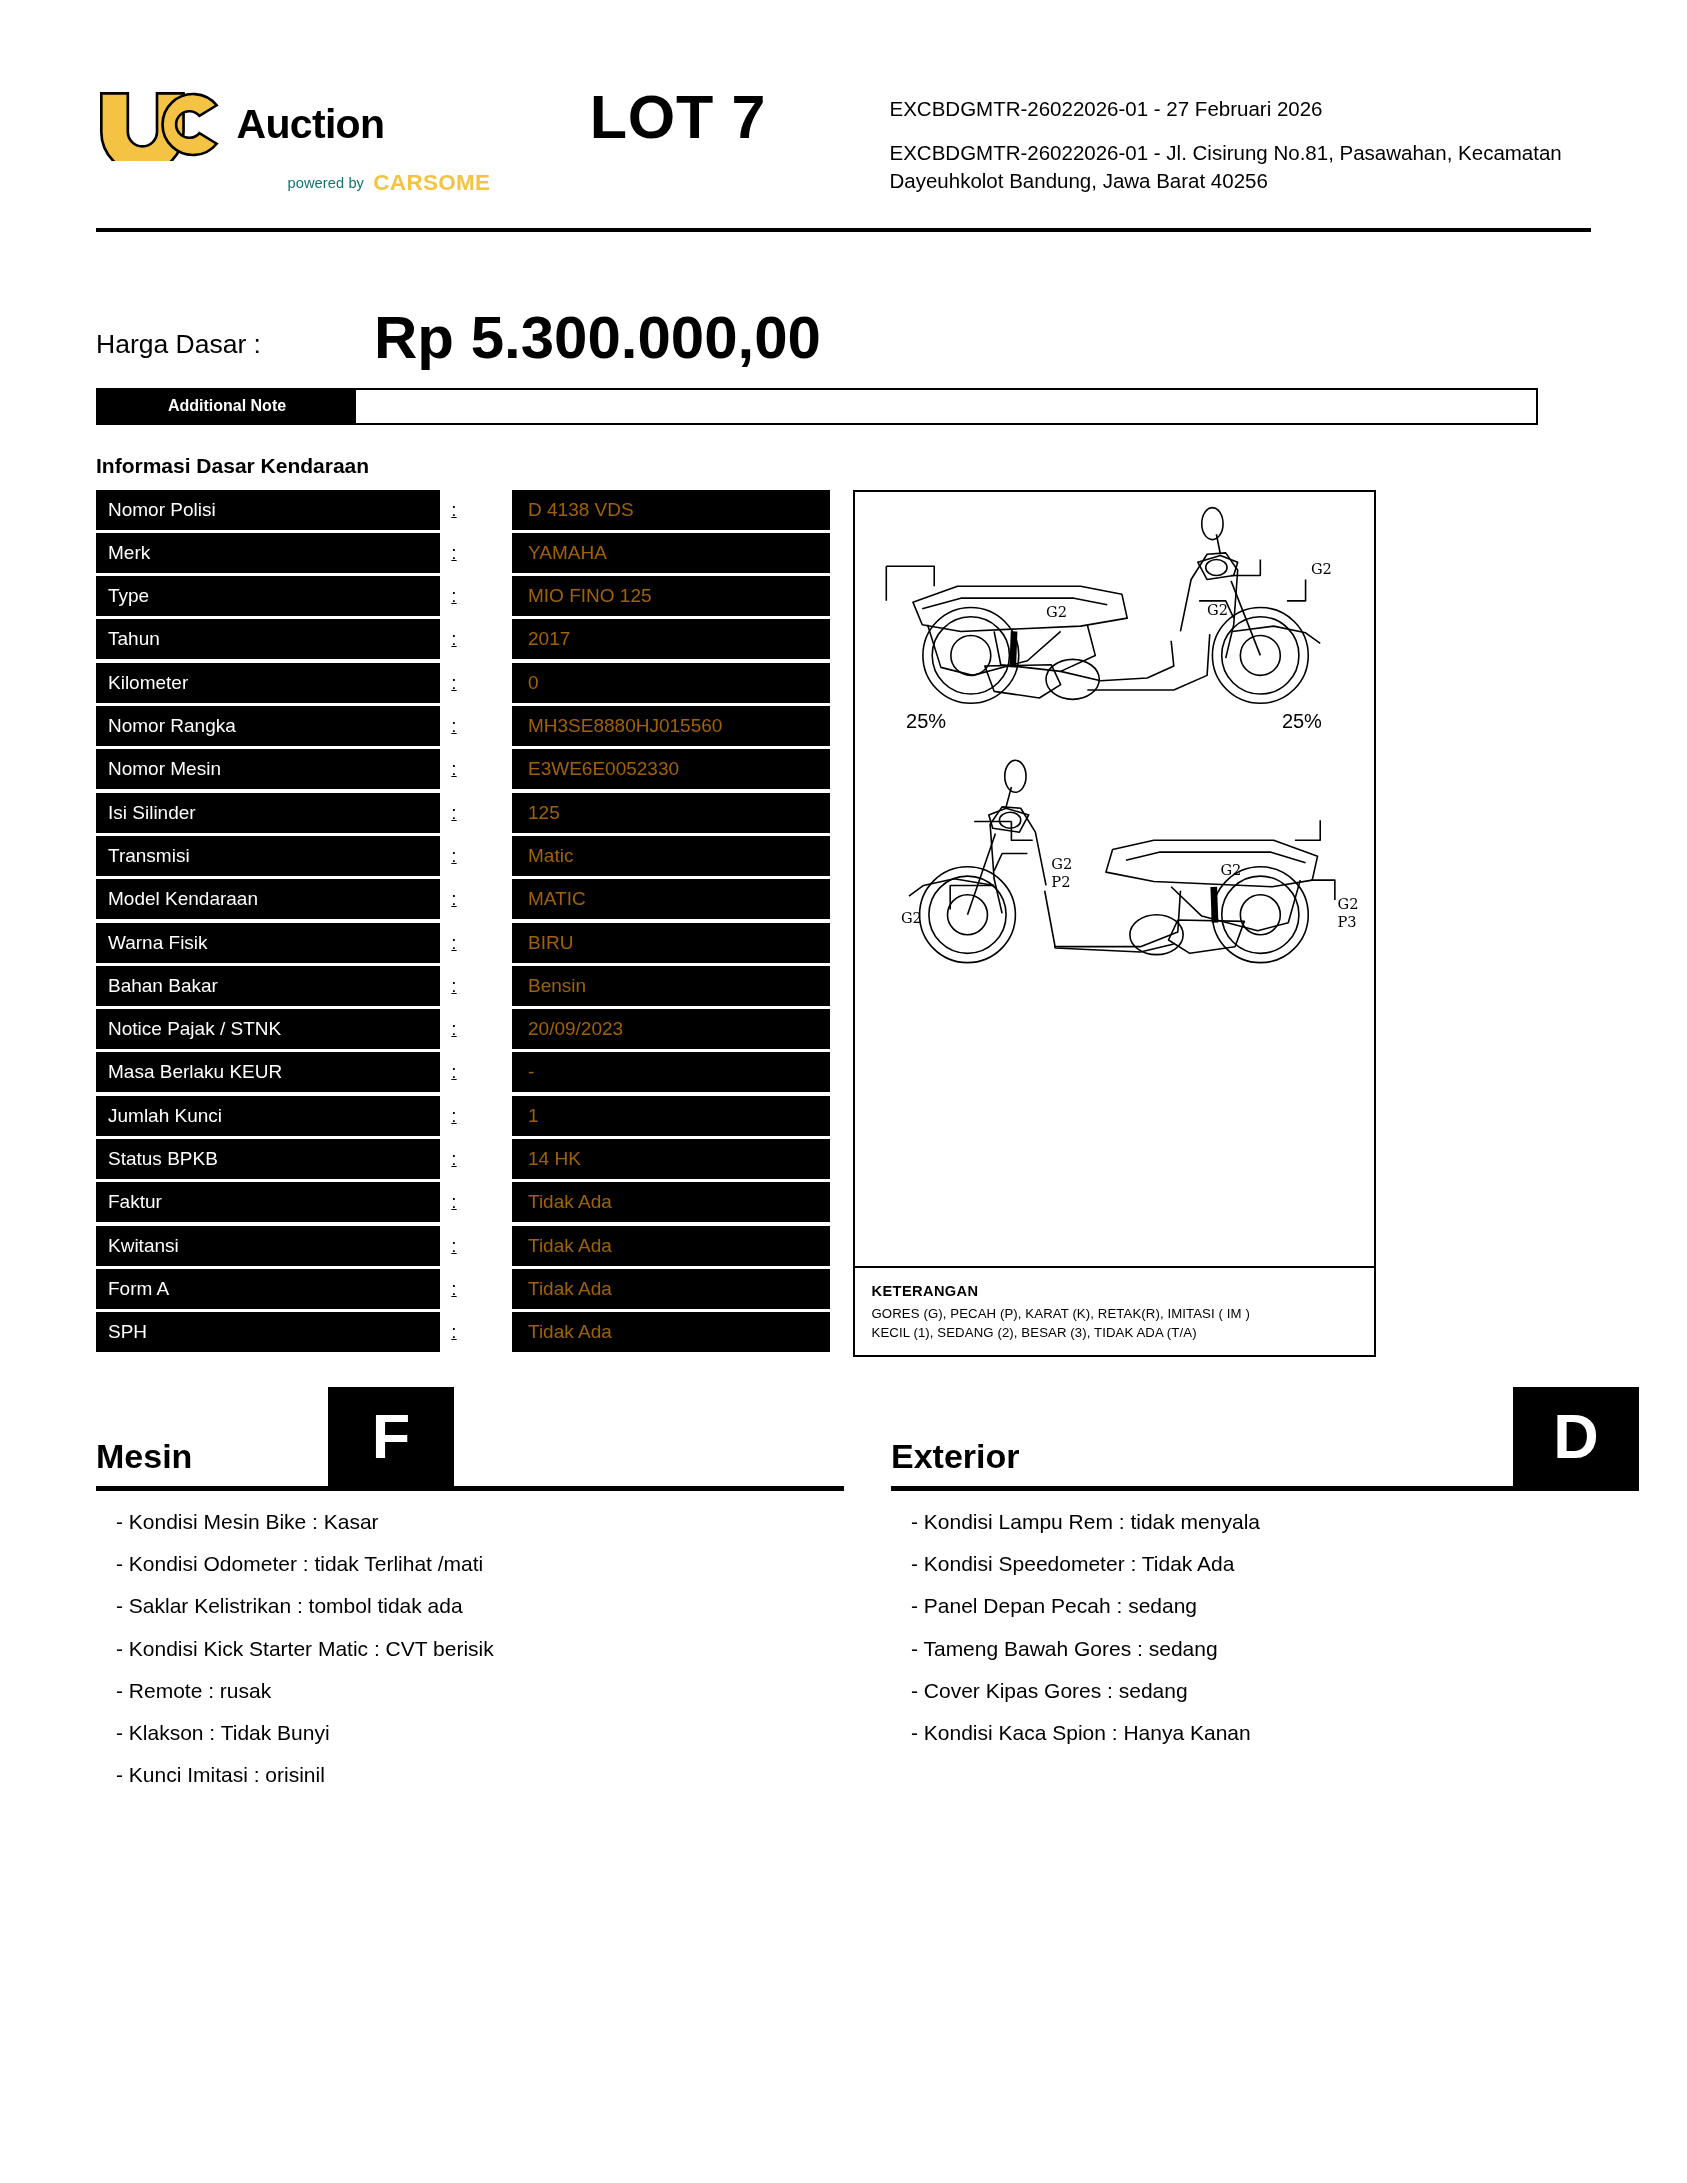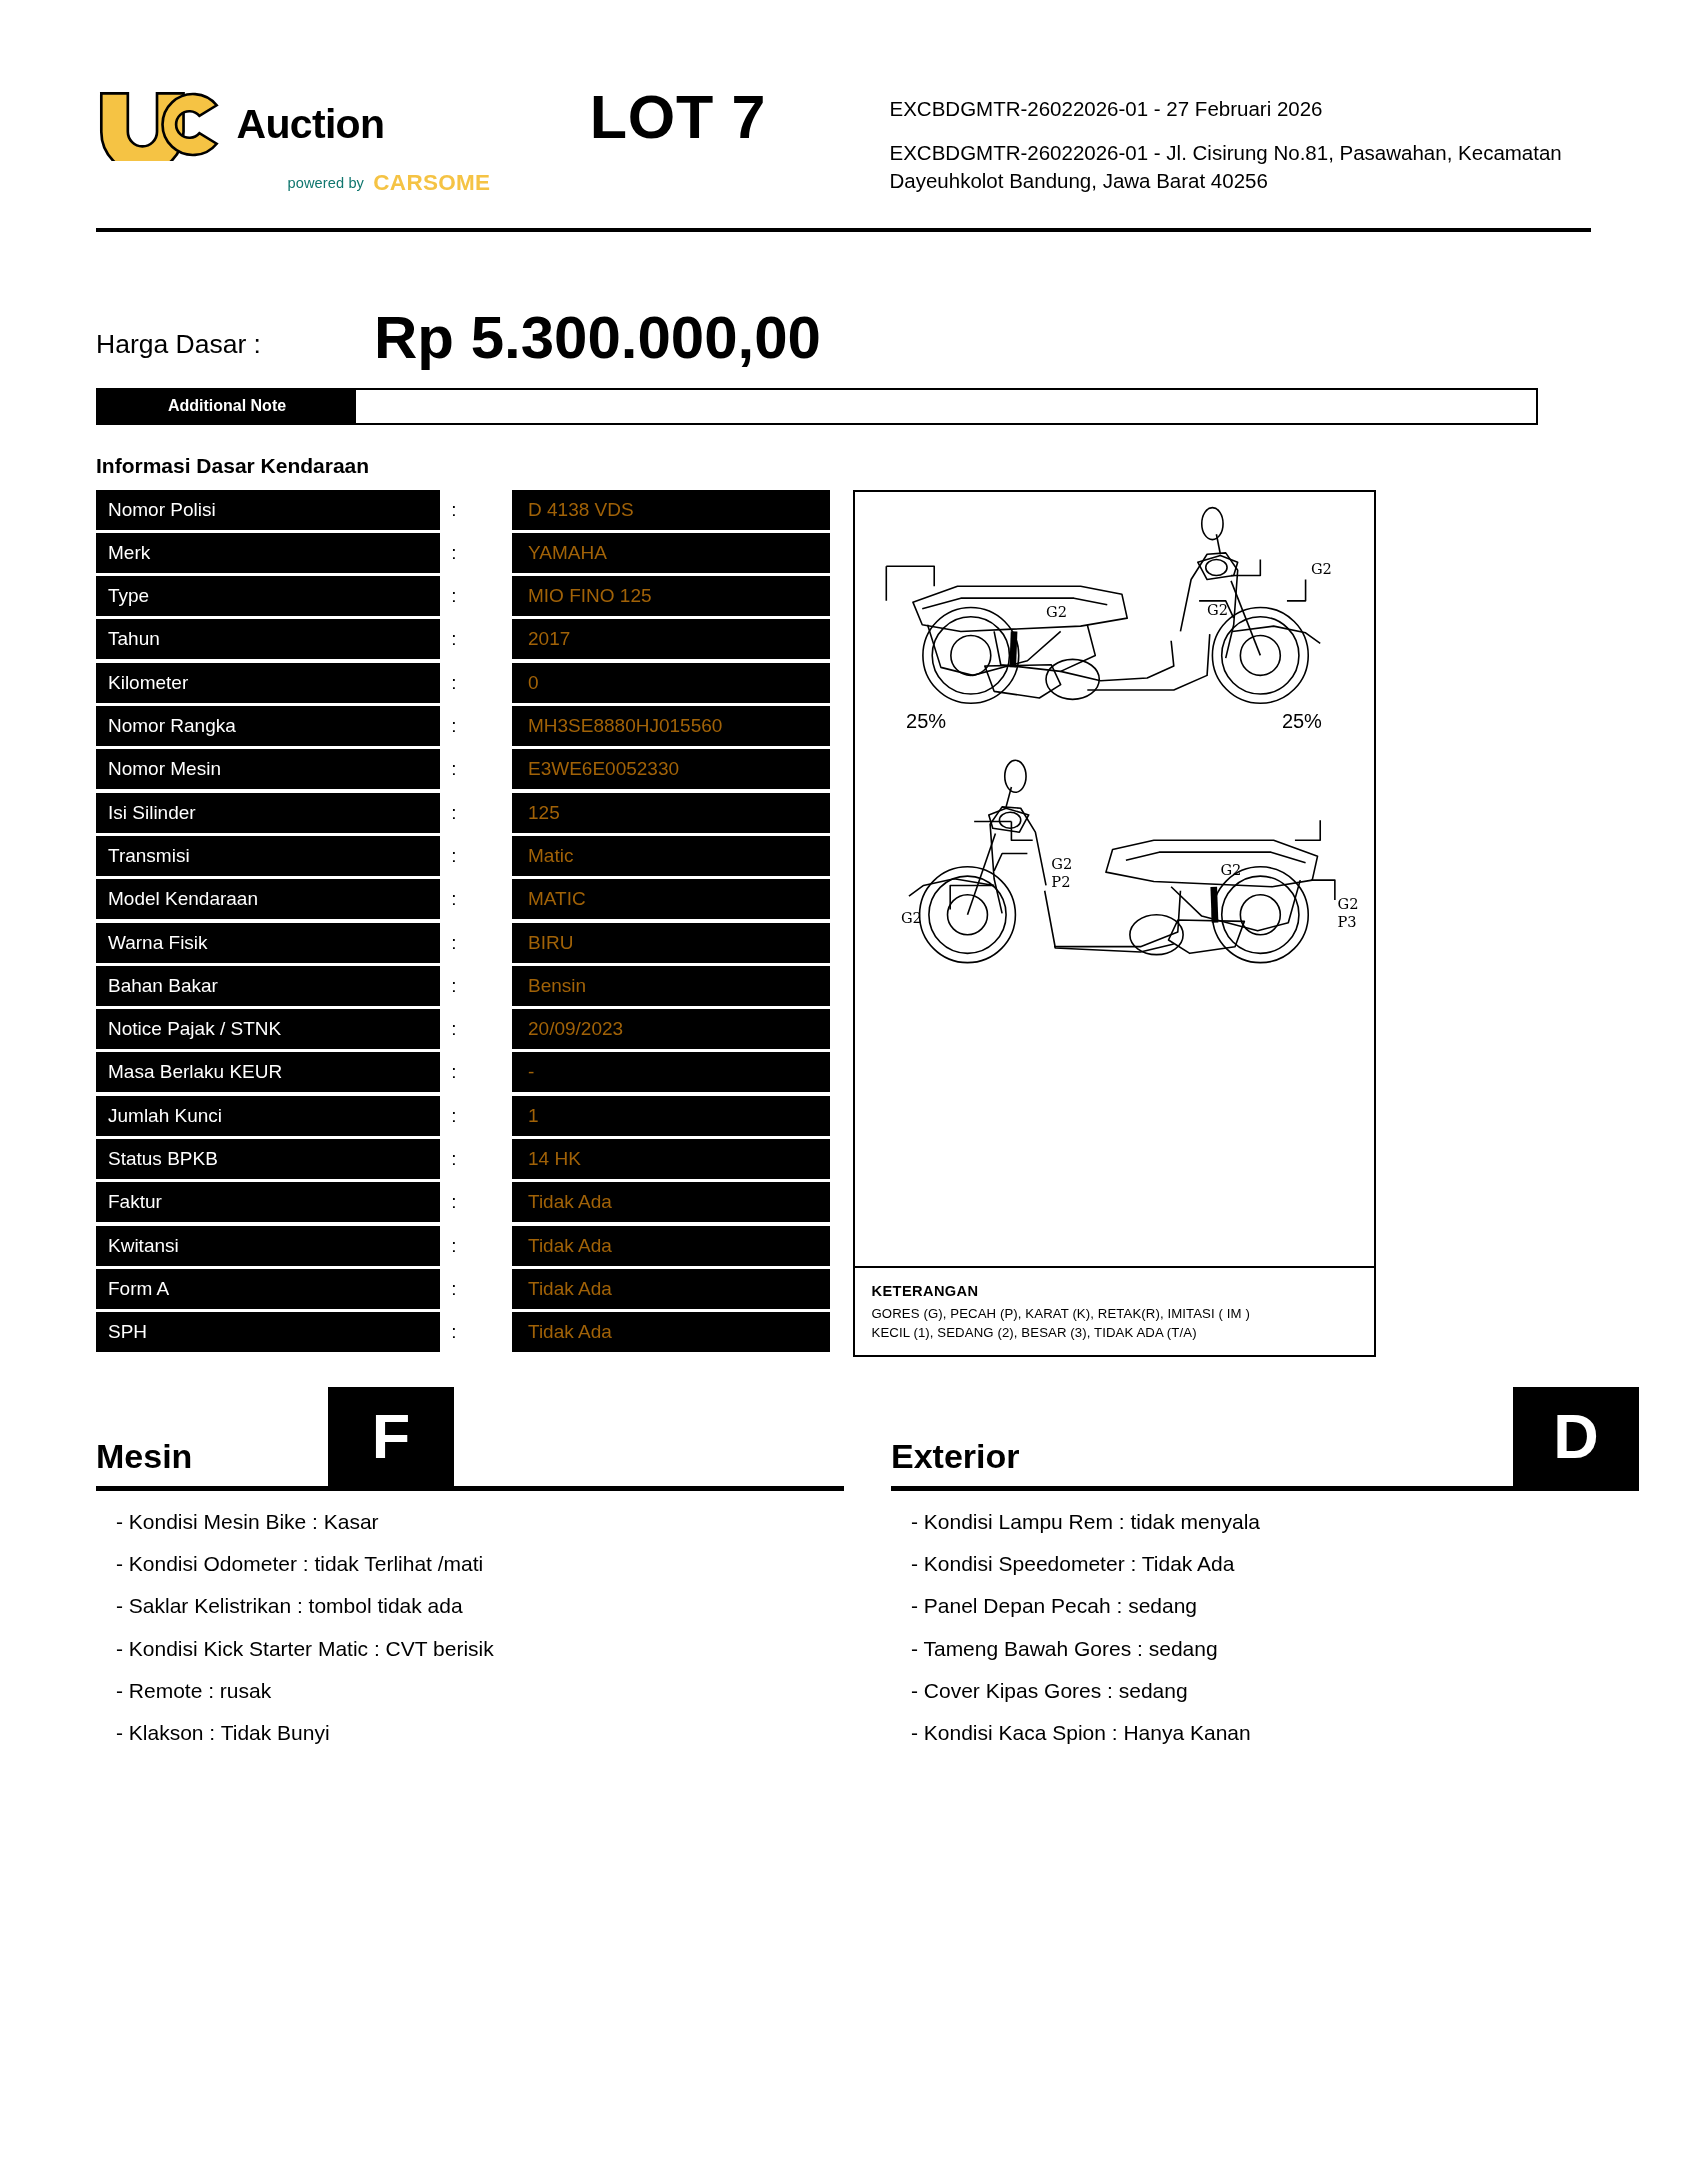--- a/index.html
+++ b/index.html
@@ -79,21 +79,21 @@
   }
 
   
   .section-title {
     font-size: 21px; font-weight: bold; margin-top: 29px; margin-bottom: 12px;
   }
 
   
   .info-wrap { display: flex; gap: 22.5px; }
   .info-table { width: 734px; flex: 0 0 734px; }
-  .info-row { display: flex; align-items: stretch; margin-bottom: 3.3px; height: 40px; }
+  .info-row { display: flex; align-items: stretch; margin-bottom: 3.3px; height: 40px; text-decoration: underline; }
   .cell-key {
     background: #000; color: #fff; font-size: 19px;
     width: 344px; flex: 0 0 344px;
     display: flex; align-items: center; padding-left: 12px;
   }
   .cell-colon {
     width: 28px; flex: 0 0 28px; text-align: center;
     font-size: 19px; color: #000;
     display: flex; align-items: center; justify-content: center;
   }
@@ -419,20 +419,21 @@
         <div class="grade-badge">F</div>
       </div>
       <div class="cond-rule"></div>
       <div class="cond-list" id="mesin-list">
           <div class="cond-item">- Kondisi Mesin Bike : Kasar</div>
           <div class="cond-item">- Kondisi Odometer : tidak Terlihat /mati</div>
           <div class="cond-item">- Saklar Kelistrikan : tombol tidak ada</div>
           <div class="cond-item">- Kondisi Kick Starter Matic : CVT berisik</div>
           <div class="cond-item">- Remote : rusak</div>
           <div class="cond-item">- Klakson : Tidak Bunyi</div>
+          <div class="cond-item">- Kunci Imitasi : orisinil</div>
         </div>
     </div>
 
     <div class="cond-col right">
       <div class="cond-head exterior">
         <div class="cond-name">Exterior</div>
         <div class="grade-badge">D</div>
       </div>
       <div class="cond-rule"></div>
       <div class="cond-list" id="exterior-list">

